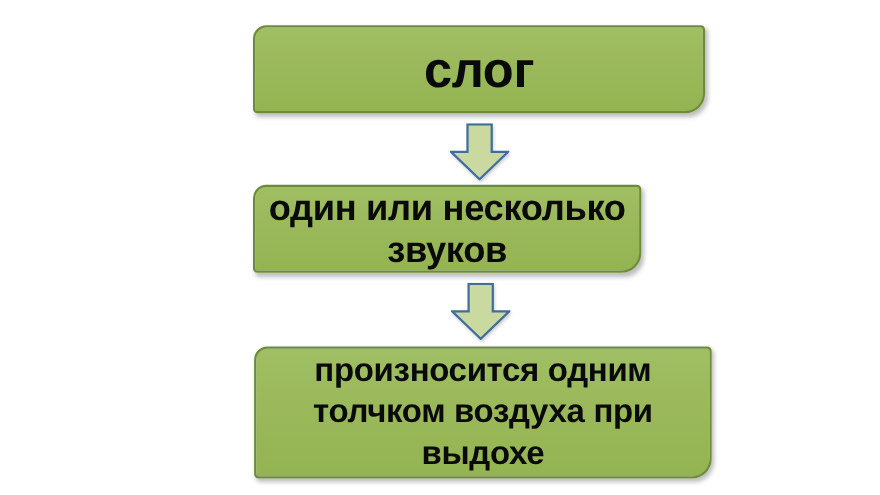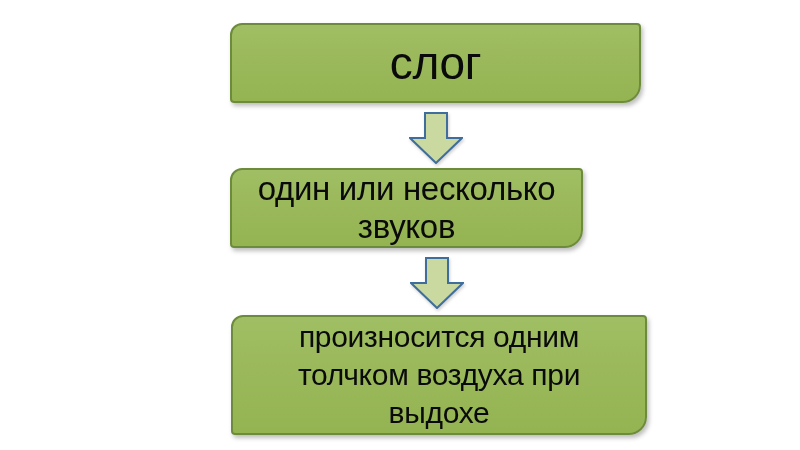--- a/index.html
+++ b/index.html
@@ -22,21 +22,21 @@
     border: 2px solid #6d8b3d;
     border-radius: 12px 4px 18px 4px;
     box-shadow: 2px 3px 4px rgba(110, 110, 110, 0.45);
     display: flex;
     align-items: center;
     justify-content: center;
     text-align: center;
   }
   .node-label {
     color: #0a0a0a;
-    font-weight: 400;
+    font-weight: 700;
     white-space: pre-line;
     letter-spacing: -0.3px;
   }
   .node-1 { left: 230px; top: 23px;  width: 411px; height: 80px; }
   .node-1 .node-label { font-size: 46px; line-height: 1; }
   .node-2 { left: 230px; top: 168px; width: 353px; height: 80px; }
   .node-2 .node-label { font-size: 33px; line-height: 38px; }
   .node-3 { left: 231px; top: 315px; width: 416px; height: 120px; }
   .node-3 .node-label { font-size: 30px; line-height: 38px; }
   .arrow {

